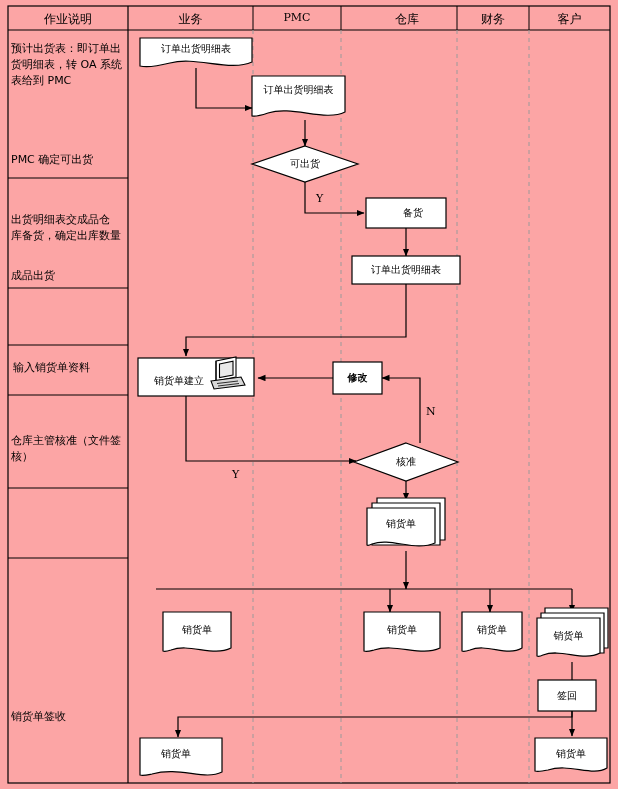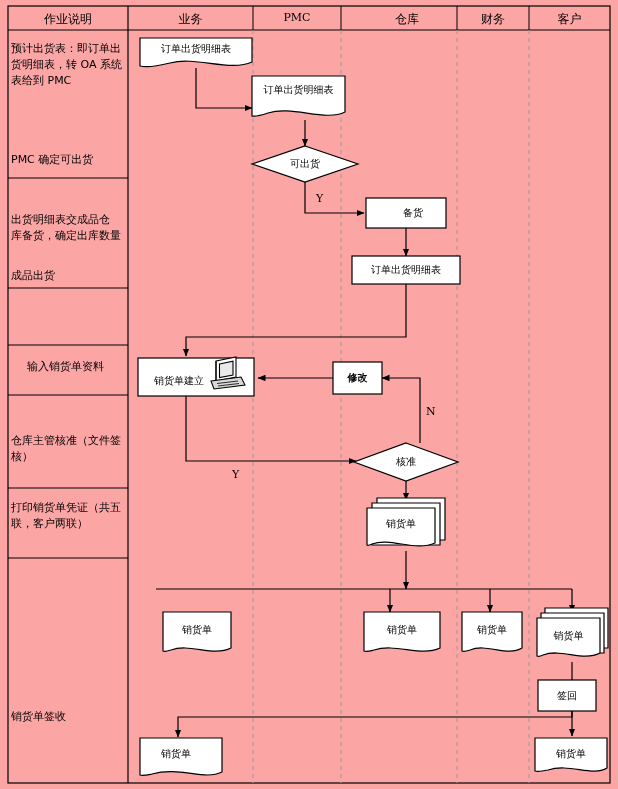--- a/index.html
+++ b/index.html
@@ -168,25 +168,23 @@
   <div class="hdr" style="left:457px;top:11px;width:72px;">财务</div>
   <div class="hdr" style="left:529px;top:11px;width:81px;text-align:center;">客户</div>
 
   <div class="lbl" style="left:11px;top:41px;width:118px;">预计出货表：即订单出
 货明细表，转 OA 系统
 表给到 PMC</div>
   <div class="lbl" style="left:11px;top:152px;width:118px;">PMC 确定可出货</div>
   <div class="lbl" style="left:11px;top:212px;width:118px;">出货明细表交成品仓
 库备货，确定出库数量</div>
   <div class="lbl" style="left:11px;top:268px;width:118px;">成品出货</div>
-  <div class="lbl" style="left:27px;top:360px;width:118px;font-family:Liberation Mono, monospace;">输入销货单资料</div>
+  <div class="lbl" style="left:13px;top:360px;width:118px;">输入销货单资料</div>
   <div class="lbl" style="left:11px;top:433px;width:118px;">仓库主管核准（文件签
 核）</div>
-  <div class="lbl" style="left:11px;top:500px;width:118px;">打印销货单凭证（共五
-联，客户两联）</div>
   <div class="lbl" style="left:11px;top:709px;width:118px;">销货单签收</div>
 
   <div class="shapetext" style="left:140px;top:38px;width:112px;height:22px;">订单出货明细表</div>
   <div class="shapetext" style="left:252px;top:78px;width:93px;height:24px;">订单出货明细表</div>
   <div class="shapetext" style="left:272px;top:154px;width:66px;height:20px;">可出货</div>
   <div class="shapetext" style="left:366px;top:198px;width:94px;height:30px;">备货</div>
   <div class="shapetext" style="left:352px;top:256px;width:108px;height:28px;">订单出货明细表</div>
   <div class="shapetext" style="left:142px;top:370px;width:74px;height:22px;">销货单建立</div>
   <div class="shapetext" style="left:333px;top:362px;width:49px;height:32px;font-weight:bold;">修改</div>
   <div class="shapetext" style="left:373px;top:452px;width:66px;height:20px;">核准</div>

